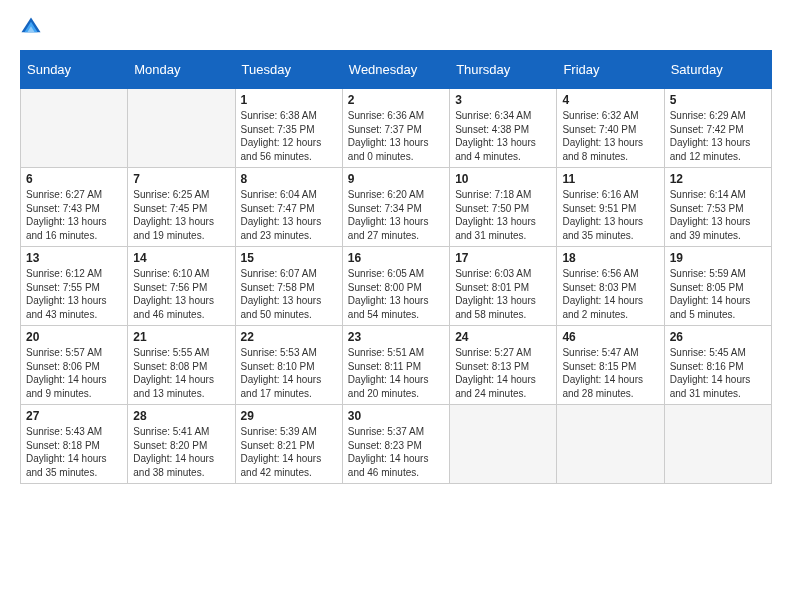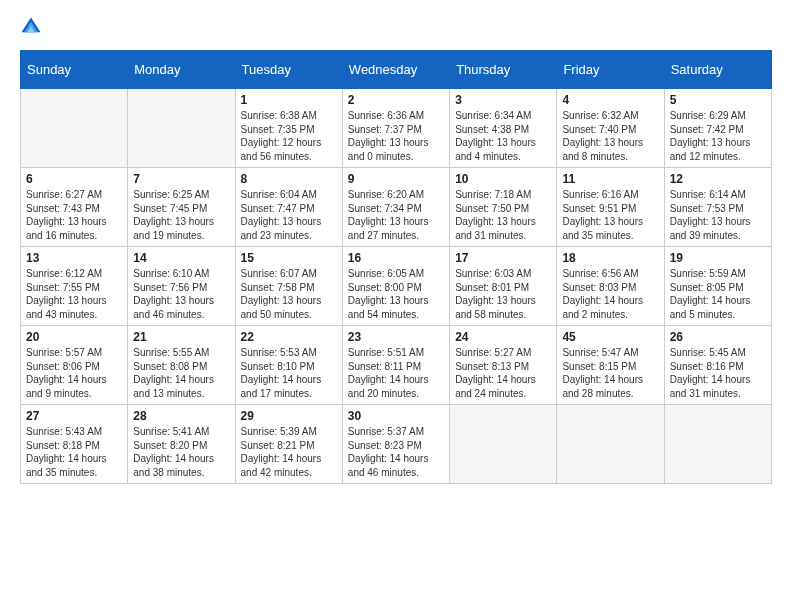--- a/index.html
+++ b/index.html
@@ -300,21 +300,21 @@
 and 20 minutes.</div>
           </td>
           <td>
             <span class="day-num">24</span>
             <div class="day-info">Sunrise: 5:27 AM
 Sunset: 8:13 PM
 Daylight: 14 hours
 and 24 minutes.</div>
           </td>
           <td>
-            <span class="day-num">45</span>
+            <span class="day-num">46</span>
             <div class="day-info">Sunrise: 5:47 AM
 Sunset: 8:15 PM
 Daylight: 14 hours
 and 28 minutes.</div>
           </td>
           <td>
             <span class="day-num">26</span>
             <div class="day-info">Sunrise: 5:45 AM
 Sunset: 8:16 PM
 Daylight: 14 hours

